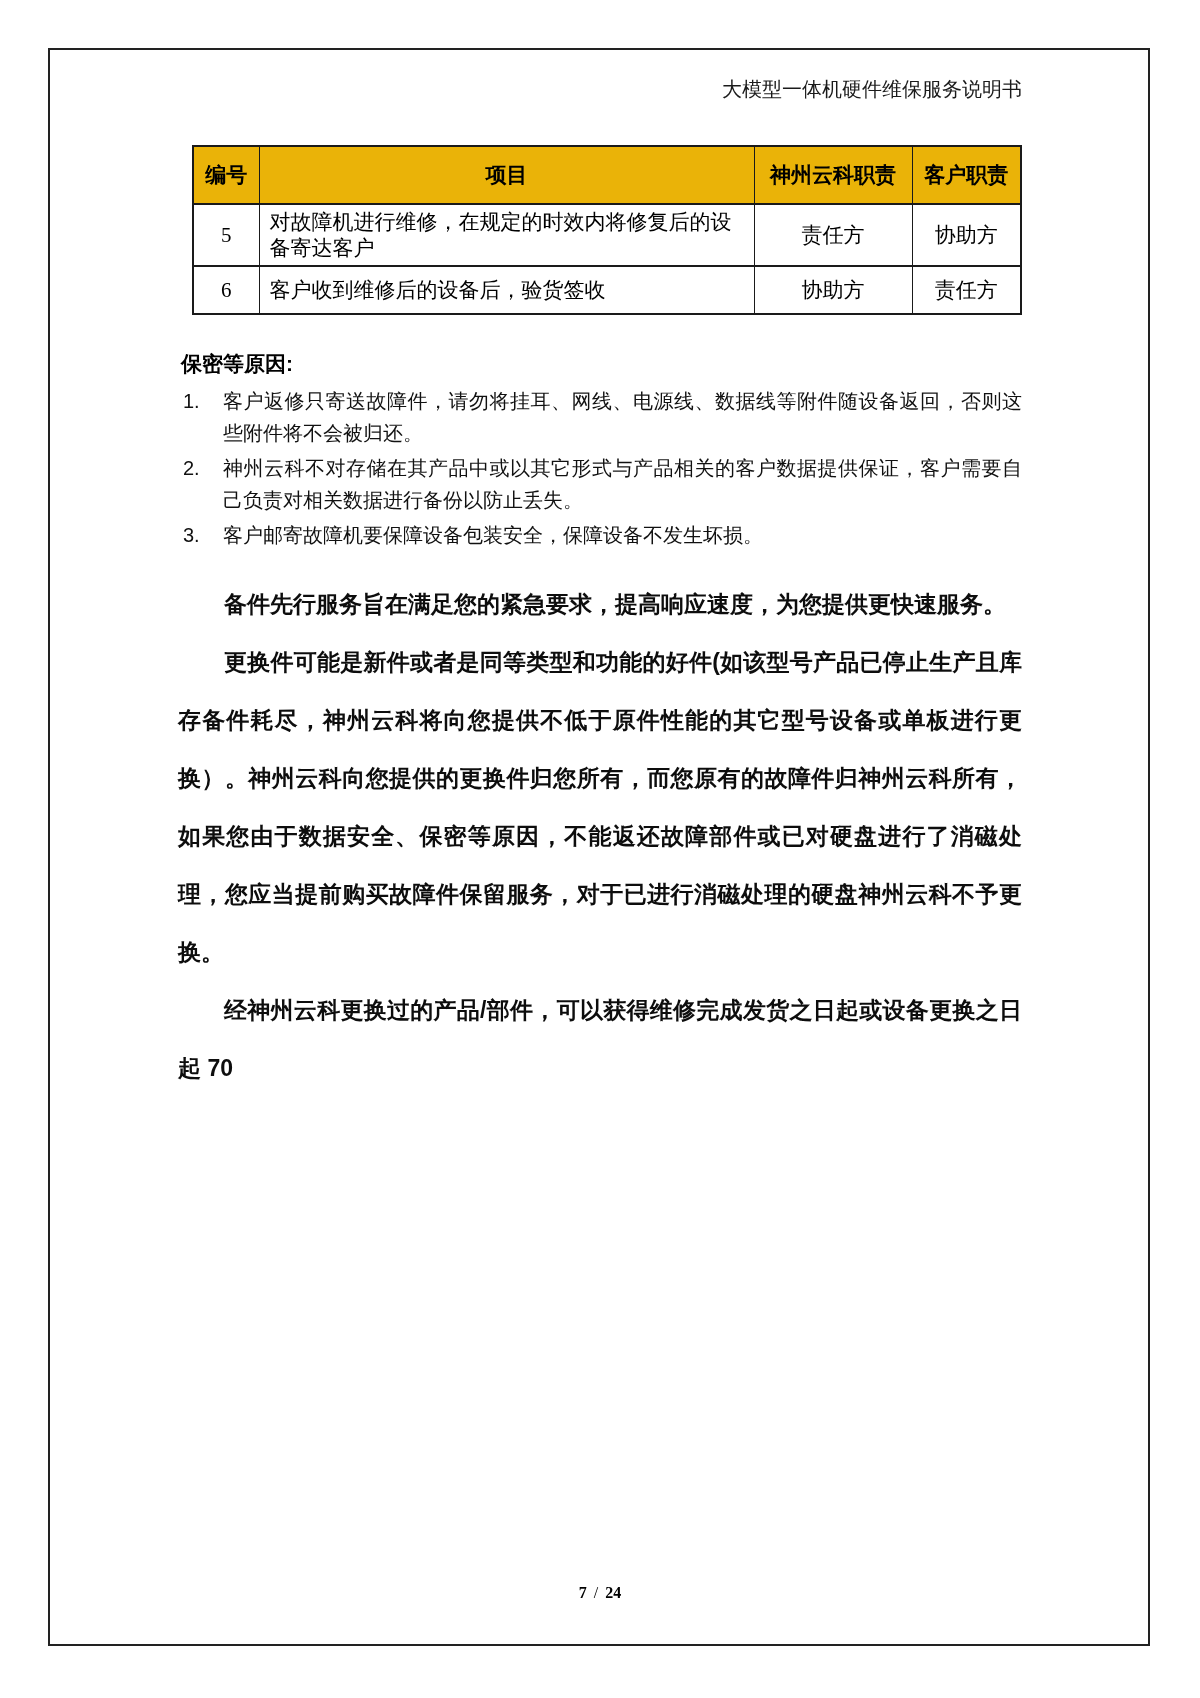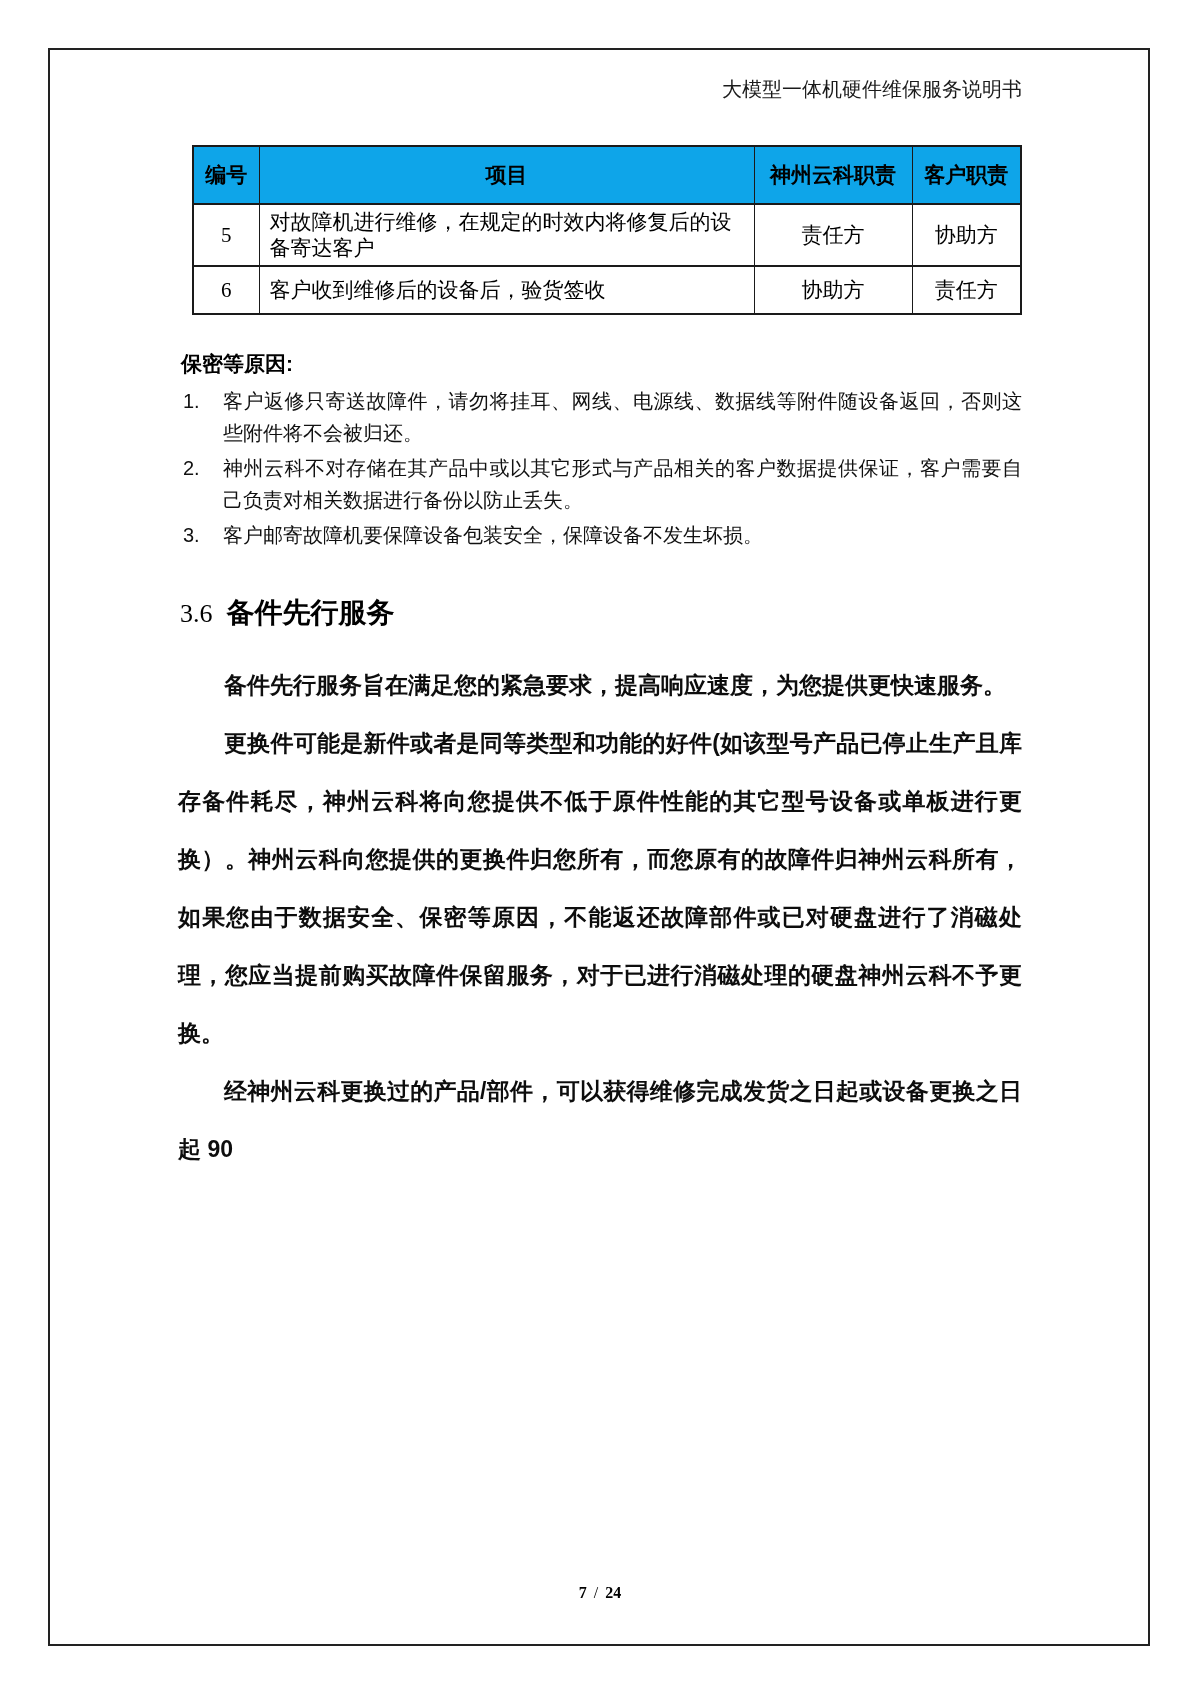--- a/index.html
+++ b/index.html
@@ -46,21 +46,21 @@
   table.resp-table col.c-item { width: 495px; }
   table.resp-table col.c-dc   { width: 158px; }
   table.resp-table col.c-cu   { width: 109px; }
   table.resp-table th, table.resp-table td {
     border: 1px solid #1a1a1a;
     border-top-width: 2px;
     border-bottom-width: 2px;
   }
   table.resp-table { border: 2px solid #1a1a1a; }
   table.resp-table th {
-    background: #0ea5e9;
+    background: #eab308;
     font-size: 21px;
     font-weight: bold;
     padding: 14px 4px;
     text-align: center;
   }
   table.resp-table td {
     font-size: 21px;
     line-height: 26px;
   }
   td.cell-no, td.cell-role { text-align: center; padding: 10px 4px; }
@@ -181,29 +181,25 @@
       <div class="note-item">
         <span class="note-num">2.</span>
         <span class="note-text">神州云科不对存储在其产品中或以其它形式与产品相关的客户数据提供保证，客户需要自己负责对相关数据进行备份以防止丢失。</span>
       </div>
       <div class="note-item">
         <span class="note-num">3.</span>
         <span class="note-text">客户邮寄故障机要保障设备包装安全，保障设备不发生坏损。</span>
       </div>
     </div>
 
-    <div class="section-heading">
-      <span class="section-number">3.6</span>
-      <span class="section-title">备件先行服务</span>
-    </div>
 
     <div class="body-paragraphs">
       <p>备件先行服务旨在满足您的紧急要求，提高响应速度，为您提供更快速服务。</p>
       <p>更换件可能是新件或者是同等类型和功能的好件(如该型号产品已停止生产且库存备件耗尽，神州云科将向您提供不低于原件性能的其它型号设备或单板进行更换）。神州云科向您提供的更换件归您所有，而您原有的故障件归神州云科所有，如果您由于数据安全、保密等原因，不能返还故障部件或已对硬盘进行了消磁处理，您应当提前购买故障件保留服务，对于已进行消磁处理的硬盘神州云科不予更换。</p>
-      <p>经神州云科更换过的产品/部件，可以获得维修完成发货之日起或设备更换之日起 90</p>
+      <p>经神州云科更换过的产品/部件，可以获得维修完成发货之日起或设备更换之日起 70</p>
     </div>
 
   </div>
 
   <div class="page-footer">
     <span class="num">7</span><span class="sep">/</span><span class="num">24</span>
   </div>
 </div>
 
 </body></html>

